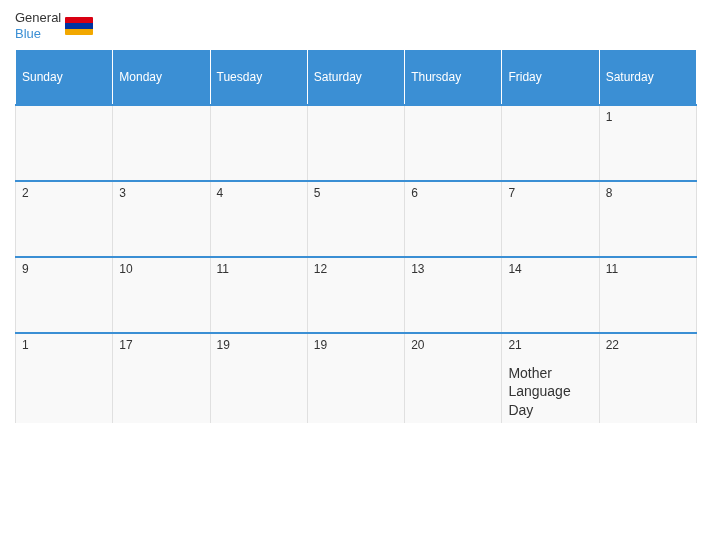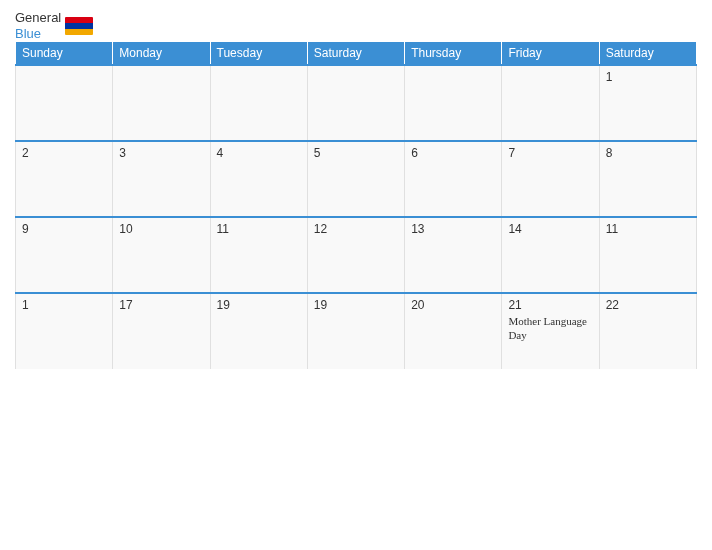--- a/index.html
+++ b/index.html
@@ -12,20 +12,21 @@
     }
     .page {
       width: 712px;
       height: 550px;
       padding: 10px 15px;
     }
     .header {
       display: flex;
       align-items: center;
       justify-content: space-between;
+      margin-bottom: 8px;
     }
     .logo {
       display: flex;
       align-items: center;
       gap: 4px;
     }
     .logo-text {
       font-size: 13px;
       color: #333;
       line-height: 1.2;
@@ -57,21 +58,21 @@
     }
     .calendar {
       width: 100%;
       border-collapse: collapse;
     }
     .calendar thead tr th {
       background: #3b8fd4;
       color: #fff;
       font-size: 12px;
       font-weight: normal;
-      padding: 4px 6px;
+      padding: 20px 6px;
       text-align: left;
       border: 1px solid #fff;
     }
     .calendar tbody tr td {
       border-top: 2px solid #3b8fd4;
       border-left: 1px solid #e0e0e0;
       border-right: 1px solid #e0e0e0;
       vertical-align: top;
       padding: 4px 6px;
       width: calc(100% / 7);
@@ -83,25 +84,24 @@
     .calendar tbody tr td.empty {
       background: #f9f9f9;
     }
     .day-num {
       font-size: 12px;
       color: #333;
       display: block;
       margin-bottom: 2px;
     }
     .event {
-      font-size: 11px;
+      font-size: 14px;
       color: #333;
       line-height: 1.3;
-      margin-top: 2px;
-      font-family: Liberation Serif, serif;
+      margin-top: 12px;
     }
   </style>
 </head>
 <body>
 
 <div class="page">
   <div class="header">
     <div class="logo">
       <div style="display:flex;flex-direction:column;align-items:flex-start;">
         <div class="logo-text">

